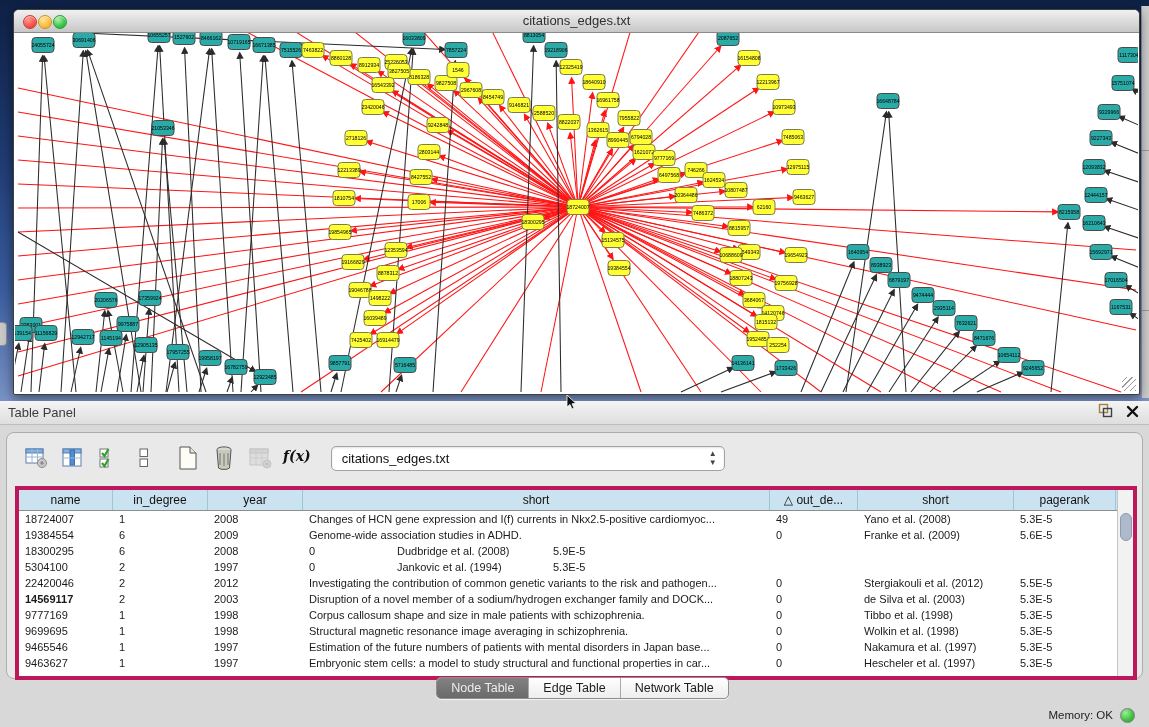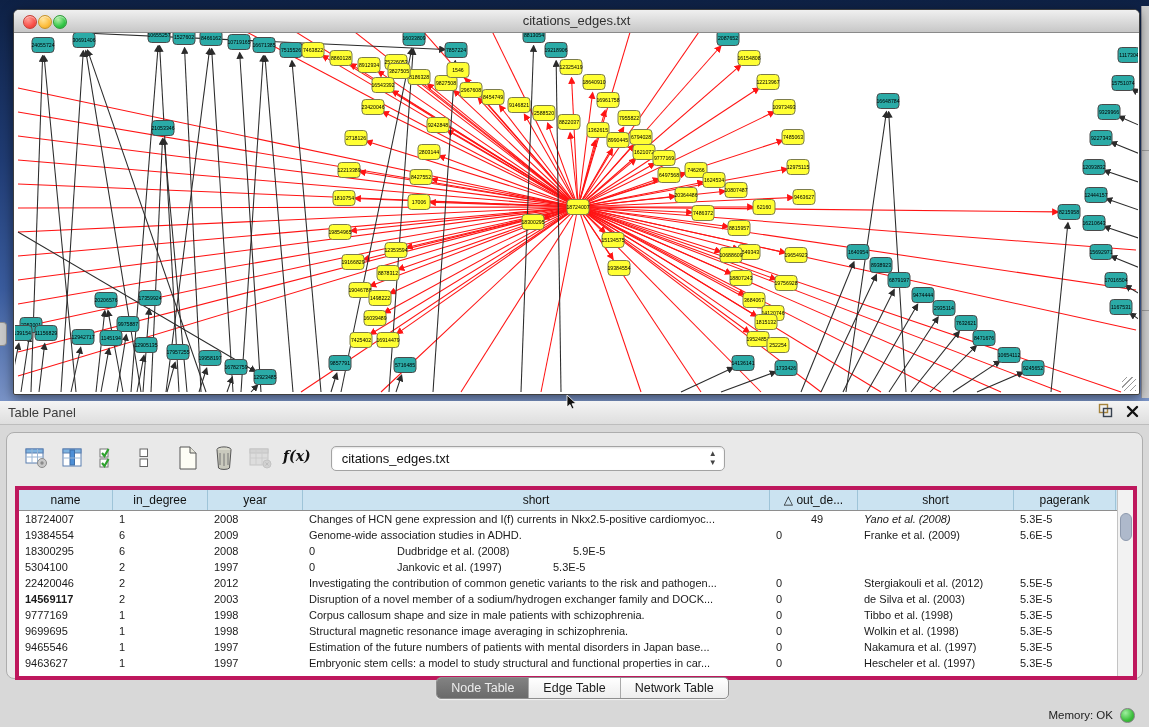--- a/index.html
+++ b/index.html
@@ -854,47 +854,47 @@
               <div class="th" style="width: 88px;">△ out_de...</div>
               <div class="th" style="width: 156px;">short</div>
               <div class="th" style="width: 102px;">pagerank</div>
             </div>
           <div class="tbody" id="tbody">
               <div class="tr">
                 <div class="td" style="width: 94px;">18724007</div>
                 <div class="td" style="width: 95px;">1</div>
                 <div class="td" style="width: 95px;">2008</div>
                 <div class="td" style="width: 467px;">Changes of HCN gene expression and I(f) currents in Nkx2.5-positive cardiomyoc...</div>
-                <div class="td" style="width: 88px; text-align: center;">49</div>
-                <div class="td" style="width: 156px; font-style: italic;">Yano et al. (2008)</div>
+                <div class="td" style="width: 88px;">49</div>
+                <div class="td" style="width: 156px;">Yano et al. (2008)</div>
                 <div class="td" style="width: 102px;">5.3E-5</div>
               </div>
               <div class="tr">
                 <div class="td" style="width: 94px;">19384554</div>
                 <div class="td" style="width: 95px;">6</div>
                 <div class="td" style="width: 95px;">2009</div>
                 <div class="td" style="width: 467px;">Genome-wide association studies in ADHD.</div>
                 <div class="td" style="width: 88px;">0</div>
                 <div class="td" style="width: 156px;">Franke et al. (2009)</div>
                 <div class="td" style="width: 102px;">5.6E-5</div>
               </div>
               <div class="tr">
                 <div class="td" style="width: 94px;">18300295</div>
                 <div class="td" style="width: 95px;">6</div>
                 <div class="td" style="width: 95px;">2008</div>
                 <div class="td" style="width: 88px;">0</div>
                 <div class="td" style="width: 156px;">Dudbridge et al. (2008)</div>
-                <div class="td" style="width: 102px; margin-left: 20px;">5.9E-5</div>
+                <div class="td" style="width: 102px;">5.9E-5</div>
               </div>
               <div class="tr">
                 <div class="td" style="width: 94px;">5304100</div>
                 <div class="td" style="width: 95px;">2</div>
                 <div class="td" style="width: 95px;">1997</div>
                 <div class="td" style="width: 88px;">0</div>
-                <div class="td" style="width: 156px;">Jankovic et al. (1997)</div>
+                <div class="td" style="width: 156px;">Jankovic et al. (1994)</div>
                 <div class="td" style="width: 102px;">5.3E-5</div>
               </div>
               <div class="tr">
                 <div class="td" style="width: 94px;">22420046</div>
                 <div class="td" style="width: 95px;">2</div>
                 <div class="td" style="width: 95px;">2012</div>
                 <div class="td" style="width: 467px;">Investigating the contribution of common genetic variants to the risk and pathogen...</div>
                 <div class="td" style="width: 88px;">0</div>
                 <div class="td" style="width: 156px;">Stergiakouli et al. (2012)</div>
                 <div class="td" style="width: 102px;">5.5E-5</div>

